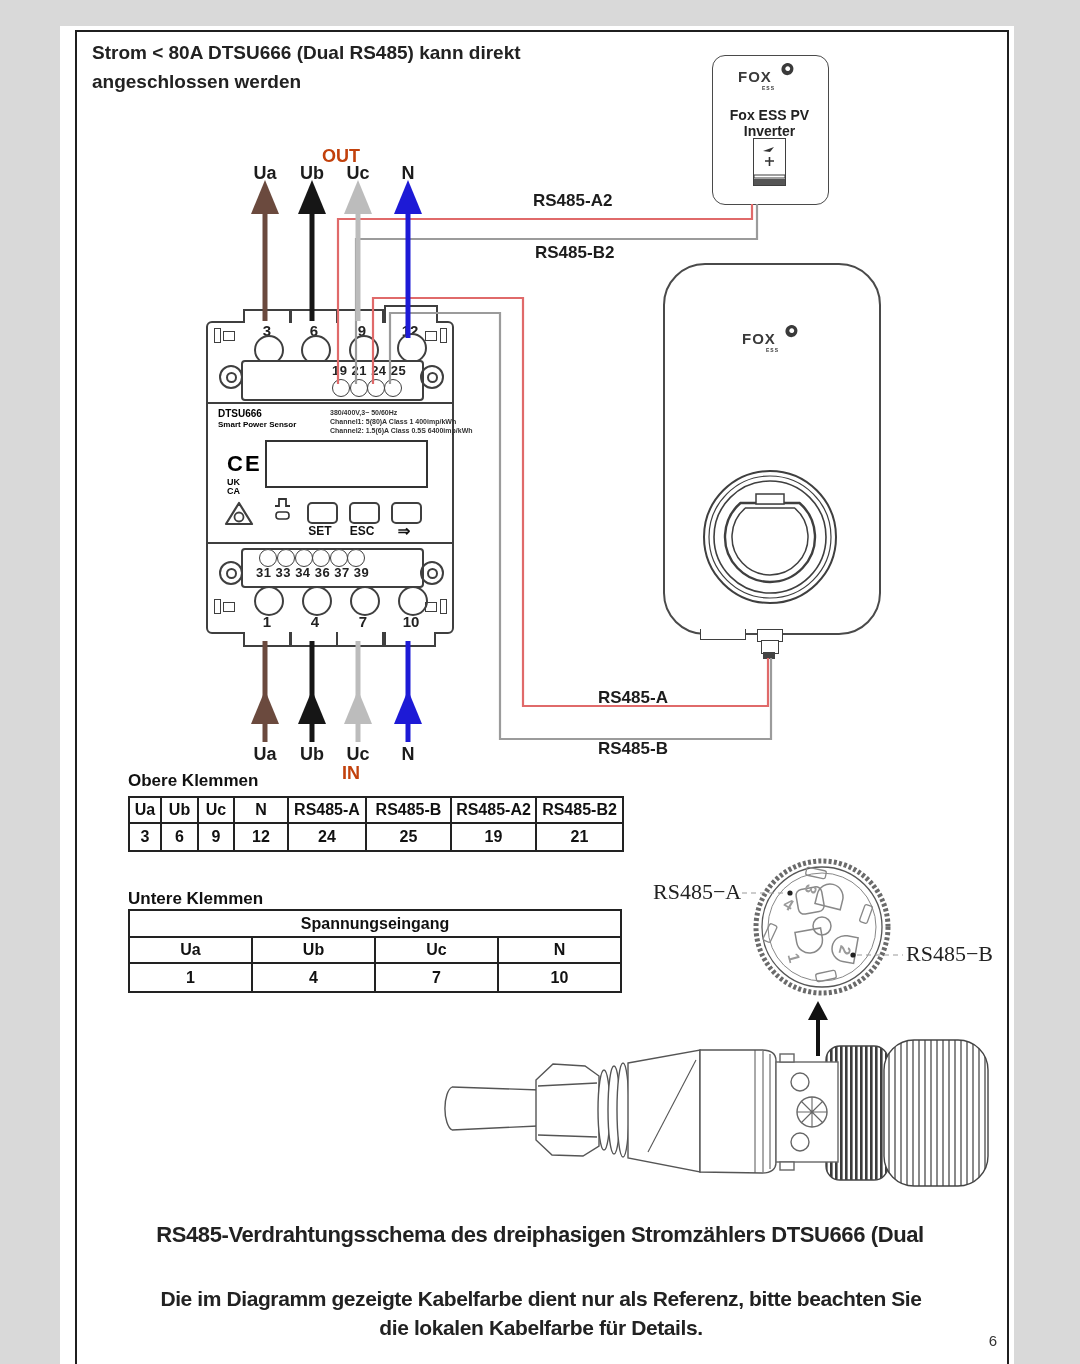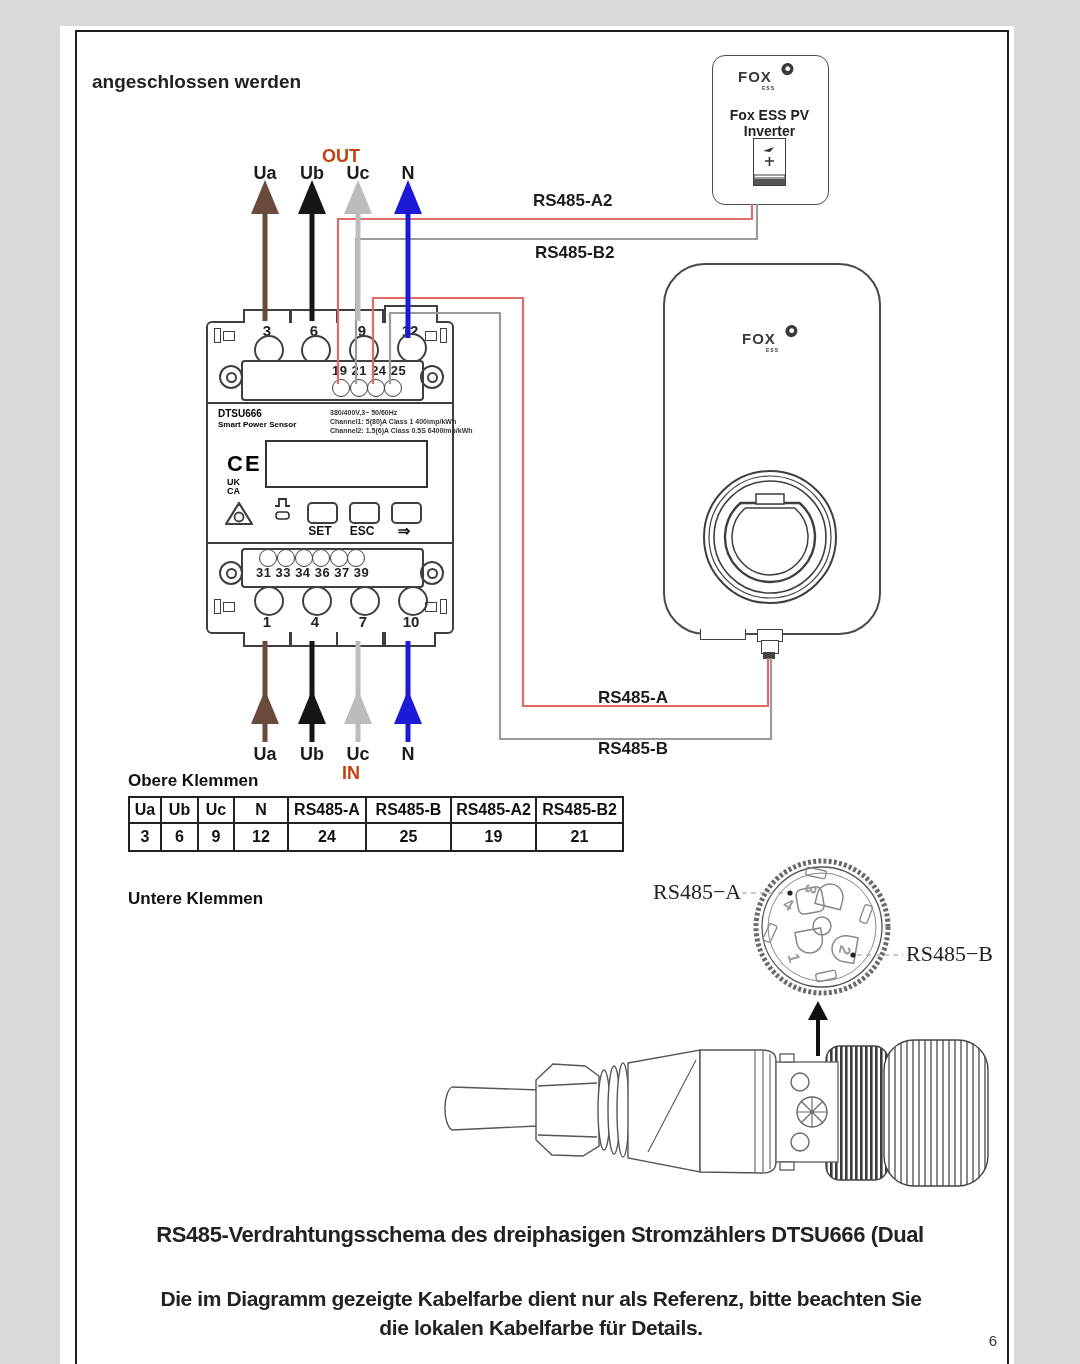--- a/index.html
+++ b/index.html
@@ -46,20 +46,21 @@
   svg.overlay{position:absolute;left:0;top:0;z-index:5;}
 </style>
 </head>
 <body>
 
 <div id="canvas">
 
   <div class="abs page"></div>
   <div class="abs frame"></div>
 
+  <div class="abs title-line" style="top:42px;">Strom &lt; 80A DTSU666 (Dual RS485) kann direkt</div>
   <div class="abs title-line" style="top:71px;">angeschlossen werden</div>
 
   <div class="abs dev inverter"></div>
   <div class="abs fox-word" style="left:738px;top:68px;z-index:3;">FOX</div>
   <svg class="abs" style="left:780px;top:62px;z-index:3;" width="15" height="15" viewBox="0 0 14 14">
     <path d="M7.2 0.9 C11.6 1.2 13.7 5.2 12 8.9 C10.3 12.5 5.7 13.4 3 10.7 C0.3 8 1.1 3.5 4.3 1.8 C5.2 1.3 6.2 0.8 7.2 0.9 Z M7 3.9 C5.2 4.1 4.4 6 5.3 7.4 C6.3 8.9 8.5 8.7 9.3 7.2 C10.1 5.6 8.8 3.8 7 3.9 Z" fill="#3a3a3a" fill-rule="evenodd"></path>
   </svg>
   <div class="abs fox-sub" style="left:762px;top:85px;z-index:3;">ESS</div>
   <div class="abs inv-label ctr" style="left:712px;top:107px;width:115px;z-index:3;">Fox ESS PV Inverter</div>
   <div class="abs" style="left:753px;top:138px;width:31px;height:46px;border:1.5px solid #3f3f3f;z-index:3;background:#fff;">
@@ -312,20 +313,45 @@
       <td>12</td>
       <td>24</td>
       <td>25</td>
       <td>19</td>
       <td>21</td>
     </tr>
   </tbody>
     </table>
 
   <div class="abs tbl-title" style="left:128px;top:889px;">Untere Klemmen</div>
+  <table class="klemmen" style="left:128px;top:909px;width:492px;">
+    <colgroup>
+        <col style="width:123px">
+        <col style="width:123px">
+        <col style="width:123px">
+        <col style="width:123px">
+      </colgroup>
+    <tbody>
+        <tr style="height:27px;">
+      <td colspan="4">Spannungseingang</td>
+    </tr>
+    <tr style="height:26px;">
+      <td>Ua</td>
+      <td>Ub</td>
+      <td>Uc</td>
+      <td>N</td>
+    </tr>
+    <tr style="height:29px;">
+      <td>1</td>
+      <td>4</td>
+      <td>7</td>
+      <td>10</td>
+    </tr>
+  </tbody>
+    </table>
 
   <div class="abs serif-lbl" style="left:653px;top:879px;">RS485−A</div>
   <div class="abs serif-lbl" style="left:906px;top:941px;">RS485−B</div>
   <div class="abs pin-digit" style="left:806px;top:880px;transform:rotate(105deg);">3</div>
   <div class="abs pin-digit" style="left:784px;top:896px;transform:rotate(30deg);">4</div>
   <div class="abs pin-digit" style="left:840px;top:941px;transform:rotate(105deg);">2</div>
   <div class="abs pin-digit" style="left:789px;top:949px;transform:rotate(75deg);">1</div>
 
   <div class="abs caption ctr" style="left:90px;top:1222px;width:900px;font-size:22px;">RS485-Verdrahtungsschema des dreiphasigen Stromzählers DTSU666 (Dual</div>
   <div class="abs caption ctr" style="left:88px;top:1287px;width:906px;font-size:21px;">Die im Diagramm gezeigte Kabelfarbe dient nur als Referenz, bitte beachten Sie</div>

